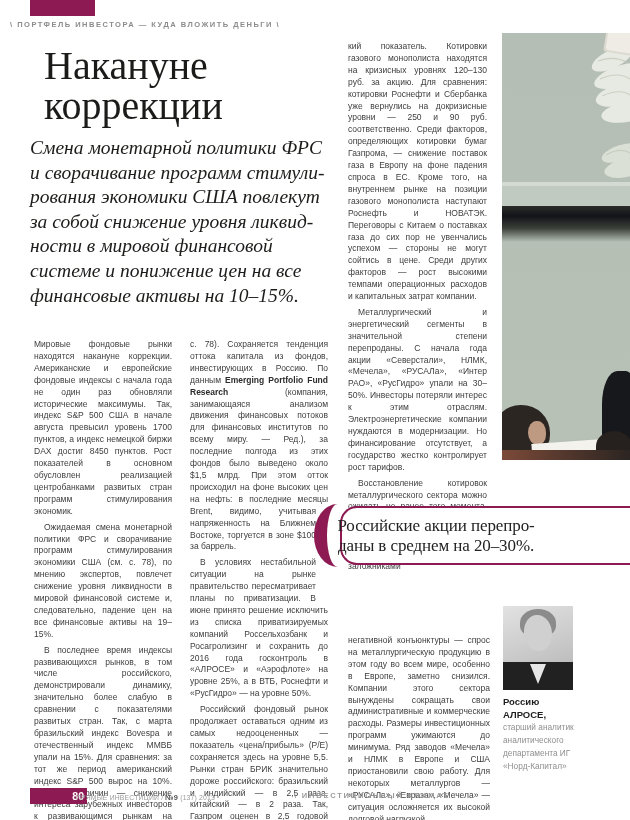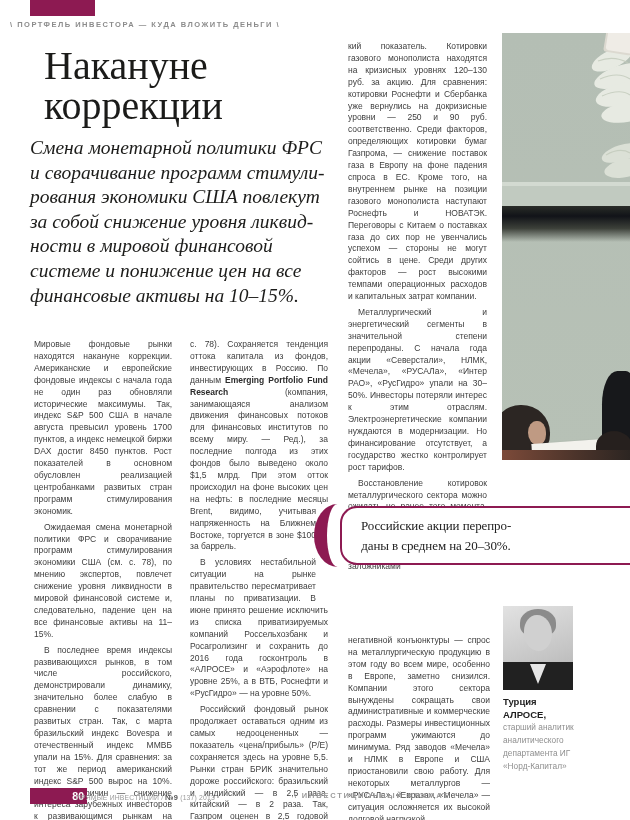--- a/index.html
+++ b/index.html
@@ -56,21 +56,21 @@
   .photo-table { left:0; bottom:0; width:100%; height:10px; background:linear-gradient(90deg,#7c4a39,#4a332a 60%,#2c2522); }
   
   .pullquote { position:absolute; left:314px; top:504px; width:316px; height:63px; }
   .pq-box {
     position:absolute; left:26px; top:2px; right:0; bottom:2px; background:#fff;
     border:2px solid #8d1a52; border-right:0; border-radius:17px 0 0 17px;
   }
   .pq-crescent { position:absolute; left:0; top:0; width:34px; height:63px; border-left:13px solid #8d1a52; border-radius:50%; }
   .pq-text {
     position:absolute; left:12px; top:50%; transform:translateY(-50%); width:220px;
-    text-align:center; font-family:"Liberation Serif", serif; font-size:13px;
+    text-align:center; font-family:"Liberation Serif", serif; font-size:17px;
     line-height:20.5px; color:#222; white-space:pre-line; letter-spacing:-0.1px;
   }
   
   .portrait { position:absolute; left:503px; top:606px; width:70px; height:84px;
     background:linear-gradient(160deg,#e3e2e0 0%,#c6c5c3 60%,#b0afad 100%);
     overflow:hidden; filter:grayscale(1); }
   .portrait * { position:absolute; }
   .pt-hair { left:17px; top:3px; width:36px; height:28px; background:#8f8b85; border-radius:50% 50% 40% 40%; }
   .pt-face { left:21px; top:9px; width:28px; height:36px; background:#d6cfc6; border-radius:46% 54% 48% 52%; }
   .pt-suit { left:0; bottom:0; width:100%; height:28px; background:#23211e; }
@@ -103,21 +103,21 @@
   <div class="lede">Смена монетарной политики ФРС
 и сворачивание программ стимули-
 рования экономики США повлекут
 за собой снижение уровня ликвид-
 ности в мировой финансовой
 системе и понижение цен на все
 финансовые активы на 10–15%.</div>
 
   <div class="col col1">
     <p>Мировые фондовые рынки находятся накануне коррекции. Американские и европейские фондовые индексы с начала года не один раз обновляли исторические максимумы. Так, индекс S&amp;P 500 США в начале августа превысил уровень 1700 пунктов, а индекс немецкой биржи DAX достиг 8450 пунктов. Рост показателей в основном обусловлен реализацией центробанками развитых стран программ стимулирования экономик.</p>
-    <p class="ind">Ожидаемая смена монетарной политики ФРС и сворачивание программ стимулирования экономики США (см. с. 78), по мнению экспертов, повлечет снижение уровня ликвидности в мировой финансовой системе и, следовательно, падение цен на все финансовые активы на 11–15%.</p>
+    <p class="ind">Ожидаемая смена монетарной политики ФРС и сворачивание программ стимулирования экономики США (см. с. 78), по мнению экспертов, повлечет снижение уровня ликвидности в мировой финансовой системе и, следовательно, падение цен на все финансовые активы на 19–15%.</p>
     <p class="ind">В последнее время индексы развивающихся рынков, в том числе российского, демонстрировали динамику, значительно более слабую в сравнении с показателями развитых стран. Так, с марта бразильский индекс Bovespa и отечественный индекс ММВБ упали на 15%. Для сравнения: за тот же период американский индекс S&amp;P 500 вырос на 10%. Одна из причин — снижение интереса зарубежных инвесторов к развивающимся рынкам на фоне неспокойной политической ситуации в таких странах, как Бразилия, Турция и др.</p>
     <p class="ind">Другой фактор — ухудшение ситуации в российской экономике (см.</p>
   </div>
 
   <div class="col col2">
     <div class="cutout"></div>
     <p><span>с. 78). Сохраняется тенденция оттока капитала из фондов, инвестирующих в Россию. По данным </span><b>Emerging Portfolio Fund Research</b><span> (компания, занимающаяся анализом движения финансовых потоков для финансовых институтов по всему миру. — Ред.), за последние полгода из этих фондов было выведено около $1,5 млрд. При этом отток происходил на фоне высоких цен на нефть: в последние месяцы Brent, видимо, учитывая напряженность на Ближнем Востоке, торгуется в зоне $100 за баррель.</span></p>
     <p class="ind">В условиях нестабильной ситуации на рынке правительство пересматривает планы по приватизации. В июне принято решение исключить из списка приватизируемых компаний Россельхозбанк и Росагролизинг и сохранить до 2016 года госконтроль в «АЛРОСЕ» и «Аэрофлоте» на уровне 25%, а в ВТБ, Роснефти и «РусГидро» — на уровне 50%.</p>
     <p class="ind">Российский фондовый рынок продолжает оставаться одним из самых недооцененных — показатель «цена/прибыль» (P/E) сохраняется здесь на уровне 5,5. Рынки стран БРИК значительно дороже российского: бразильский и индийский — в 2,5 раза, китайский — в 2 раза. Так, Газпром оценен в 2,5 годовой прибыли — это беспрецедентно низ-</p>
   </div>
@@ -171,21 +171,21 @@
   </div>
 
   <div class="portrait">
     <div class="pt-hair"></div>
     <div class="pt-face"></div>
     <div class="pt-suit"></div>
     <div class="pt-shirt"></div>
   </div>
 
   <div class="author-caption">
-    <div class="a-name">Турция</div>
+    <div class="a-name">Россию</div>
     <div class="a-name">АЛРОСЕ,</div>
     <div class="a-role">старший аналитик
 аналитического
 департамента ИГ
 «Норд-Капитал»</div>
   </div>
 
   <div class="footer-badge">80</div>
   <div class="footer-mag"><span>ПРЯМЫЕ ИНВЕСТИЦИИ / </span><b>№9</b><span> (137) 2013</span></div>
   <div class="footer-section">\ ИНВЕСТИЦИОННЫЙ КЛИМАТ \</div>

